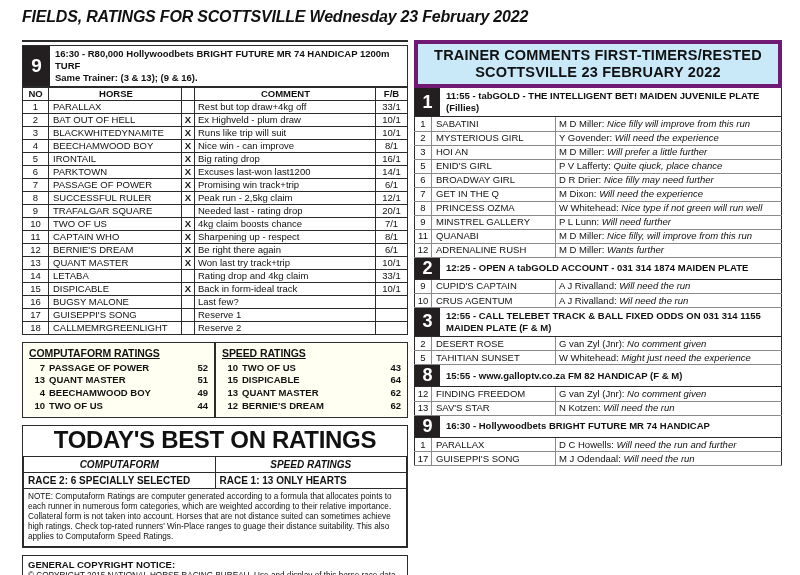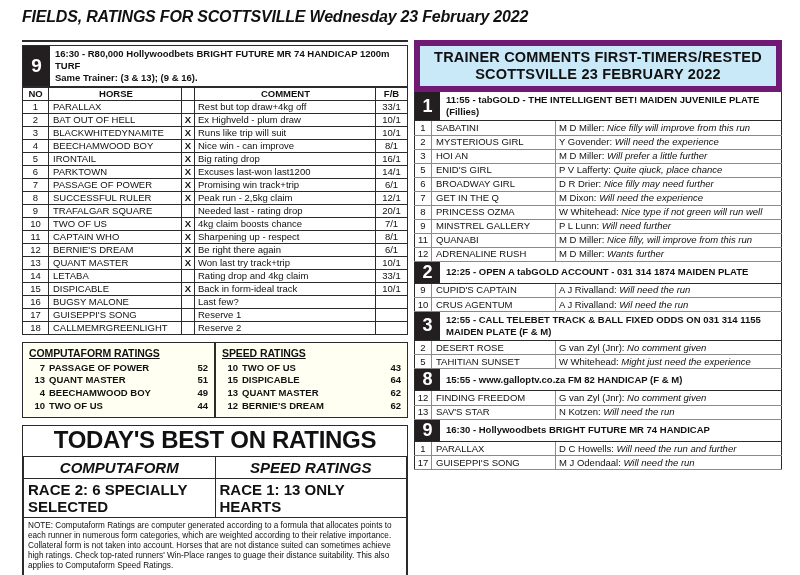--- a/index.html
+++ b/index.html
@@ -75,39 +75,39 @@
   .rat-val { width: 24px; text-align: right; }
 
   
   .best-box { margin-top: 7px; border: 1px solid #2b2b2b; background:#fff; }
   .best-title {
     text-align: center; font-size: 24px; font-weight: bold;
     line-height: 1.1; padding: 1px 0 2px 0; letter-spacing: -0.3px;
   }
   table.best { border-collapse: collapse; width: 100%; table-layout: fixed; }
   table.best td {
-    border: 1px solid #2b2b2b; font-size: 15px; padding: 2px 4px; height: 15px;
+    border: 1px solid #2b2b2b; font-size: 10px; padding: 2px 4px; height: 15px;
   }
   table.best td.hdr { text-align: center; font-style: italic; font-weight: bold; }
   table.best td.val { text-align: left; font-weight: bold; }
   .note-cell {
     border: 1px solid #2b2b2b; border-top: none;
     font-size: 8.2px; line-height: 1.22; padding: 3px 4px 4px 4px; text-align: left;
   }
 
   .copy-box {
     margin-top: 7px; border: 1px solid #2b2b2b; padding: 3px 5px 5px 5px;
   }
   .copy-title { font-size: 9.5px; font-weight: bold; margin-bottom: 1px; }
   .copy-body { font-size: 8.2px; line-height: 1.25; }
 
   
   #right { position: absolute; left: 414px; top: 40px; width: 368px; }
   .tc-header {
-    background: #c9e9f9; border: 6px solid #701a75;
+    background: #c9e9f9; border: 4px solid #701a75;
     text-align: center; padding: 3px 0 4px 0;
   }
   .tc-header .l1 { font-size: 14.5px; font-weight: bold; letter-spacing: 0.2px; line-height: 1.15; }
   .tc-header .l2 { font-size: 14.5px; font-weight: bold; letter-spacing: 0.2px; line-height: 1.15; }
 
   .tc-race {
     display: flex; align-items: stretch;
     border: 1px solid #2b2b2b; border-top: none; background: #fff;
   }
   .tc-race-num {

